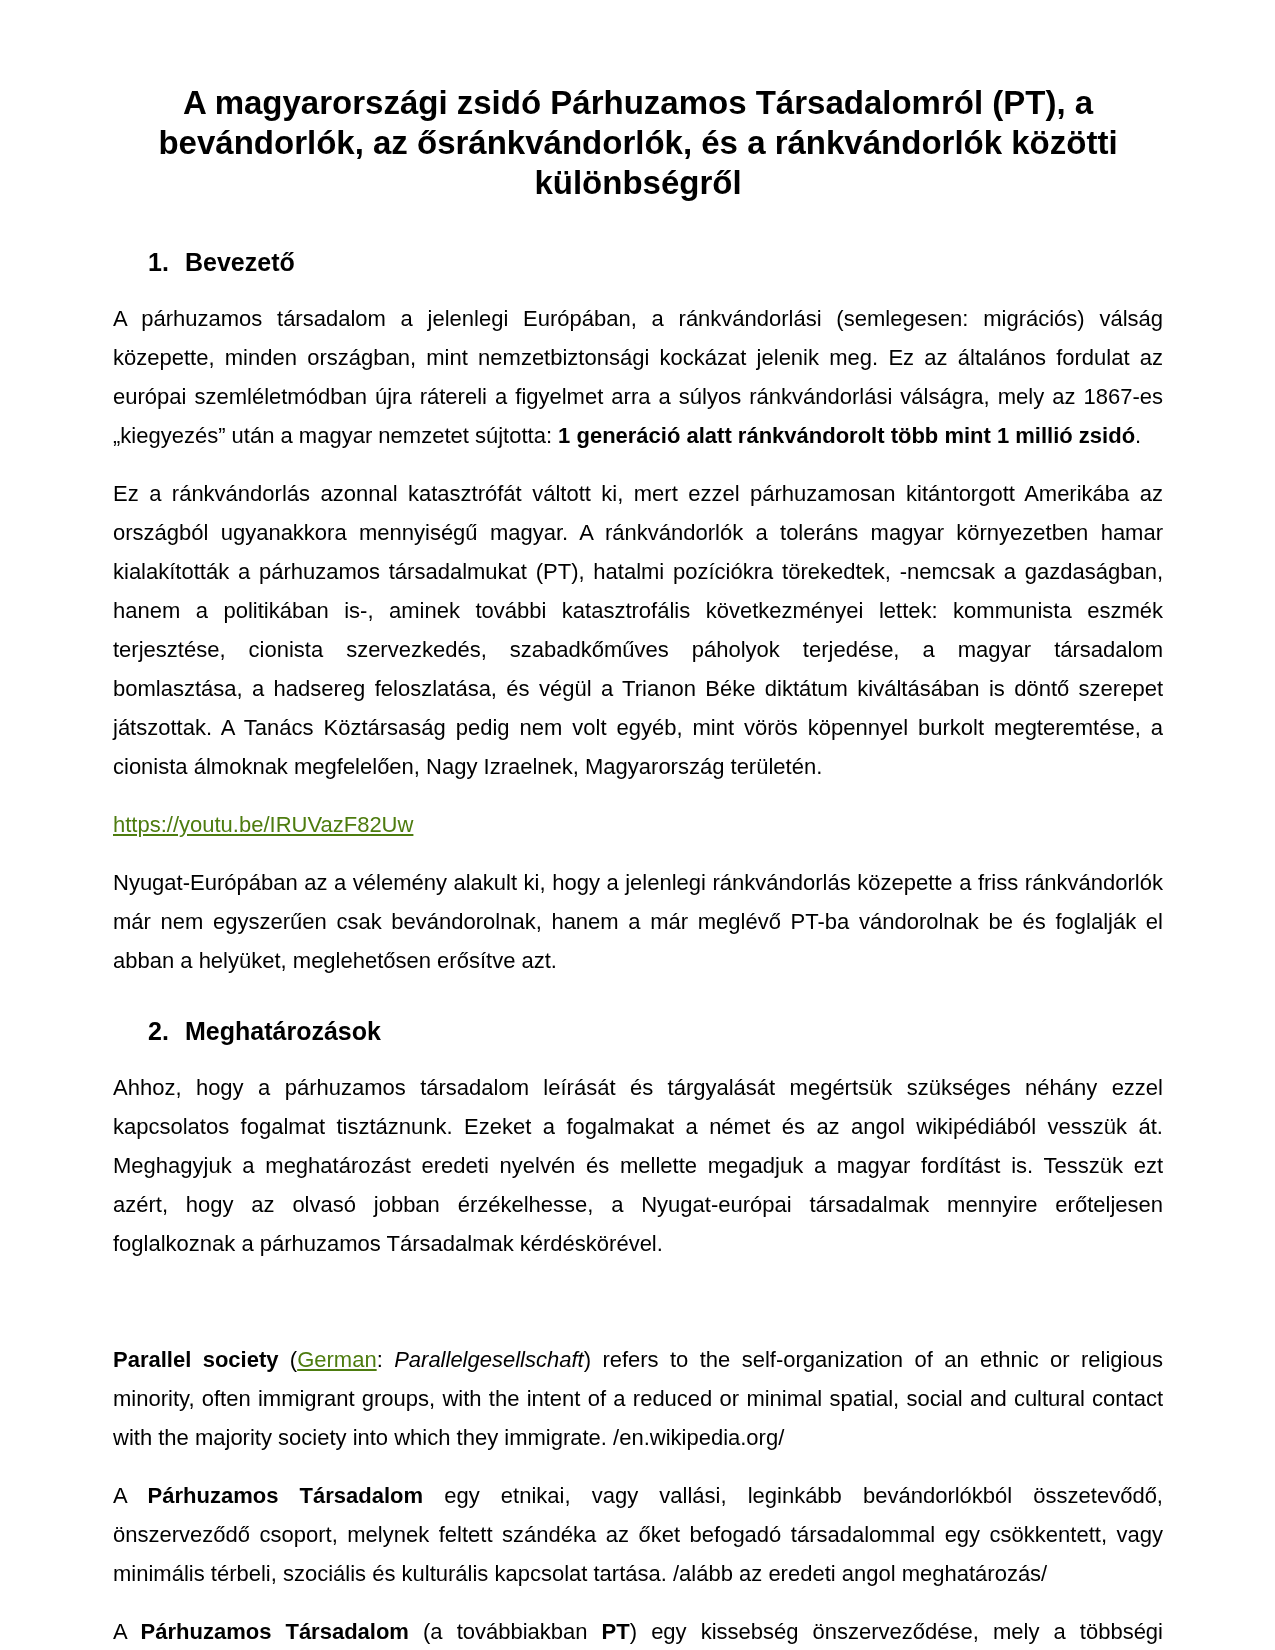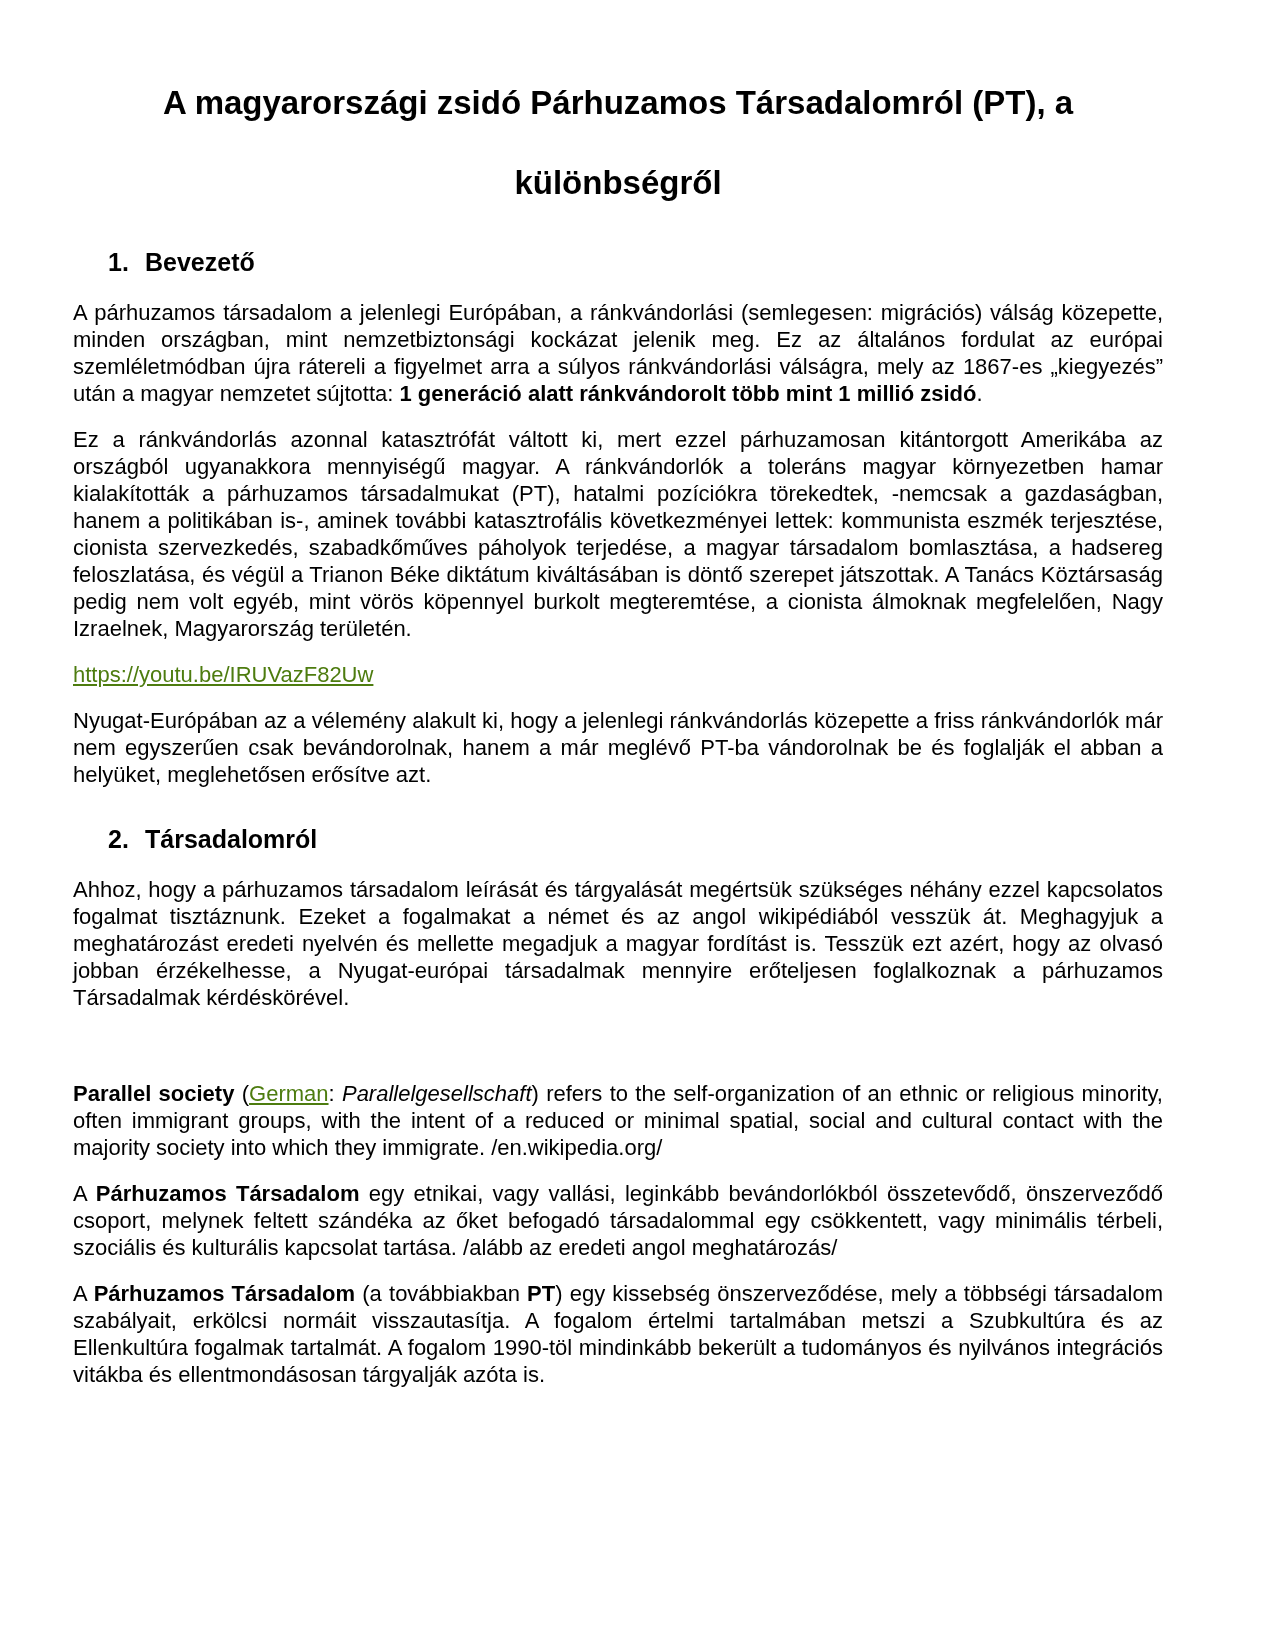--- a/index.html
+++ b/index.html
@@ -8,21 +8,21 @@
     height: 1650px;
     background: #ffffff;
     color: #000000;
     font-family: "Liberation Sans", "DejaVu Sans", sans-serif;
     overflow: hidden;
   }
   .page {
     box-sizing: border-box;
     width: 1275px;
     height: 1650px;
-    padding: 83px 112px 40px 73px;
+    padding: 83px 112px 40px 113px;
   }
   .doc-title {
     text-align: center;
     font-weight: bold;
     font-size: 33px;
     line-height: 40px;
     margin: 0 0 44px 0;
   }
   .section-heading {
     font-weight: bold;
@@ -30,42 +30,42 @@
     line-height: 30px;
     margin: 36px 0 22px 35px;
     display: flex;
   }
   .section-heading .h-num {
     width: 37px;
     flex: 0 0 auto;
   }
   p.body-par {
     font-size: 22px;
-    line-height: 27px;
+    line-height: 39px;
     text-align: justify;
-    margin: 8px 0 19px 0;
+    margin: 16px 0 19px 0;
   }
   p.no-justify { text-align: left; }
   a.doc-link {
     color: #4d7c0f;
     text-decoration: underline;
     cursor: pointer;
   }
   .spacer-blank { height: 42px; }
   b { font-weight: bold; }
   i { font-style: italic; }
 </style>
 </head>
 <body>
 
 <div class="page">
 
   <div class="doc-title">
     <span>A magyarországi zsidó Párhuzamos Társadalomról (PT), a</span><br>
-    <br>
+    <span>bevándorlók, az ősránkvándorlók, és a ránkvándorlók közötti</span><br>
     <span>különbségről</span>
   </div>
 
   <div class="section-heading">
     <span class="h-num">1.</span>
     <span>Bevezető</span>
   </div>
 
   <p class="body-par"><span>A párhuzamos társadalom a jelenlegi Európában, a ránkvándorlási (semlegesen: migrációs) válság közepette, minden országban, mint nemzetbiztonsági kockázat jelenik meg. Ez az általános fordulat az európai szemléletmódban újra rátereli a figyelmet arra a súlyos ránkvándorlási válságra, mely az 1867-es „kiegyezés” után a magyar nemzetet sújtotta: </span><b>1 generáció alatt ránkvándorolt több mint 1 millió zsidó</b><span>.</span></p>
 
@@ -74,21 +74,21 @@
 
 
   <p class="body-par no-justify"><a class="doc-link">https://youtu.be/IRUVazF82Uw</a></p>
 
 
 
   <p class="body-par">Nyugat-Európában az a vélemény alakult ki, hogy a jelenlegi ránkvándorlás közepette a friss ránkvándorlók már nem egyszerűen csak bevándorolnak, hanem a már meglévő PT-ba vándorolnak be és foglalják el abban a helyüket, meglehetősen erősítve azt.</p>
 
   <div class="section-heading">
     <span class="h-num">2.</span>
-    <span>Társadalomról</span>
+    <span>Meghatározások</span>
   </div>
 
   <p class="body-par">Ahhoz, hogy a párhuzamos társadalom leírását és tárgyalását megértsük szükséges néhány ezzel kapcsolatos fogalmat tisztáznunk. Ezeket a fogalmakat a német és az angol wikipédiából vesszük át. Meghagyjuk a meghatározást eredeti nyelvén és mellette megadjuk a magyar fordítást is. Tesszük ezt azért, hogy az olvasó jobban érzékelhesse, a Nyugat-európai társadalmak mennyire erőteljesen foglalkoznak a párhuzamos Társadalmak kérdéskörével.</p>
 
   <div class="spacer-blank"></div>
 
   <p class="body-par"><b>Parallel society</b><span> (</span><a class="doc-link">German</a><span>: </span><i>Parallelgesellschaft</i><span>) refers to the self-organization of an ethnic or religious minority, often immigrant groups, with the intent of a reduced or minimal spatial, social and cultural contact with the majority society into which they immigrate. /en.wikipedia.org/</span></p>
 
   <p class="body-par"><span>A </span><b>Párhuzamos Társadalom</b><span> egy etnikai, vagy vallási, leginkább bevándorlókból összetevődő, önszerveződő csoport, melynek feltett szándéka az őket befogadó társadalommal egy csökkentett, vagy minimális térbeli, szociális és kulturális kapcsolat tartása. /alább az eredeti angol meghatározás/</span></p>
 

